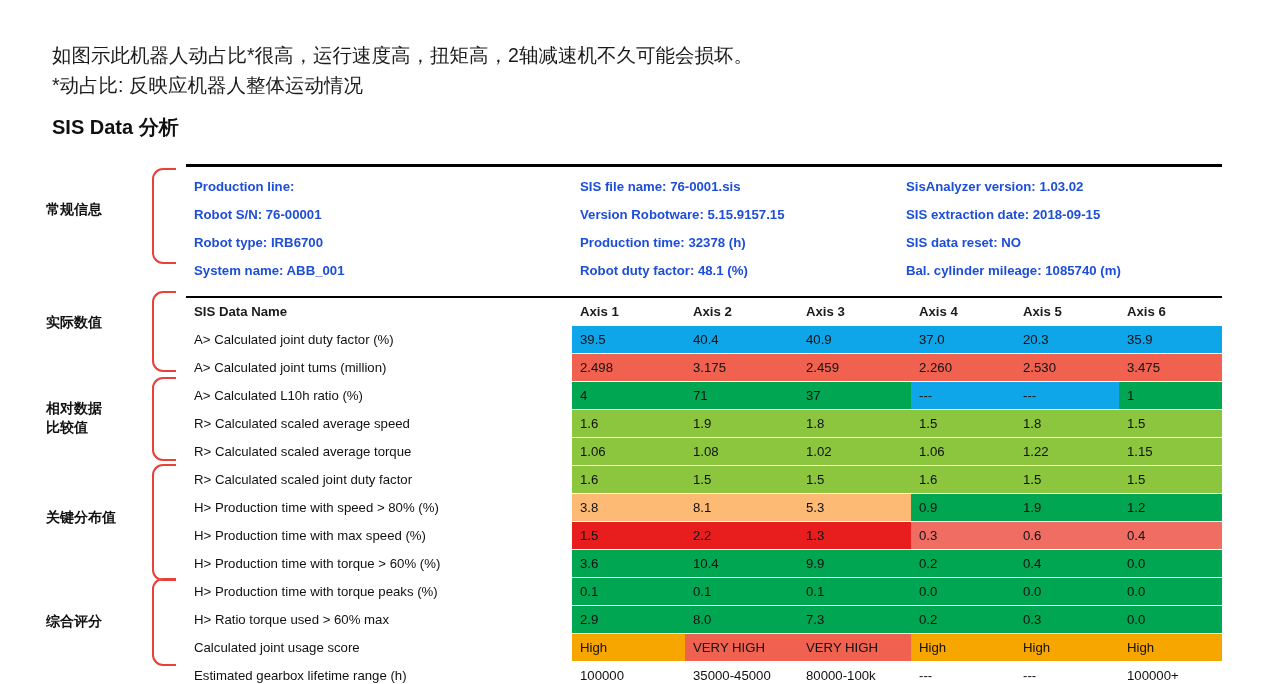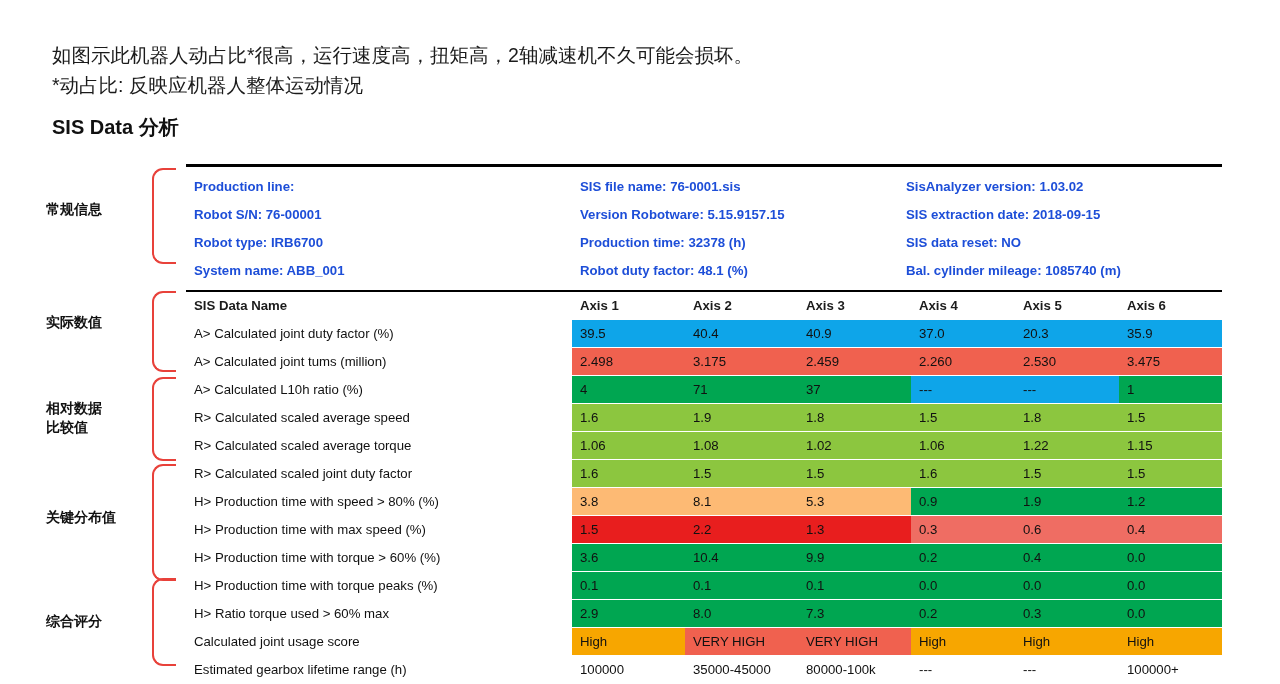--- a/index.html
+++ b/index.html
@@ -58,21 +58,21 @@
   }
   .info-block td {
     font-weight: bold;
     font-size: 13.2px;
     height: 22px;
     border-bottom: none;
     padding: 0 8px;
     color: #1d4ed8;
   }
   .info-block tr:first-child td { padding-top: 6px; }
-  .info-block tr:last-child td { padding-bottom: 5px; }
+  .info-block tr:last-child td { padding-bottom: 11px; }
   .colhdr td {
     font-weight: bold;
     border-top: 2px solid #000000;
     border-bottom: 1px solid #000000;
     height: 26px;
     background: #ffffff;
   }
   .namecell {
     background: #ffffff;
     color: #111111;

